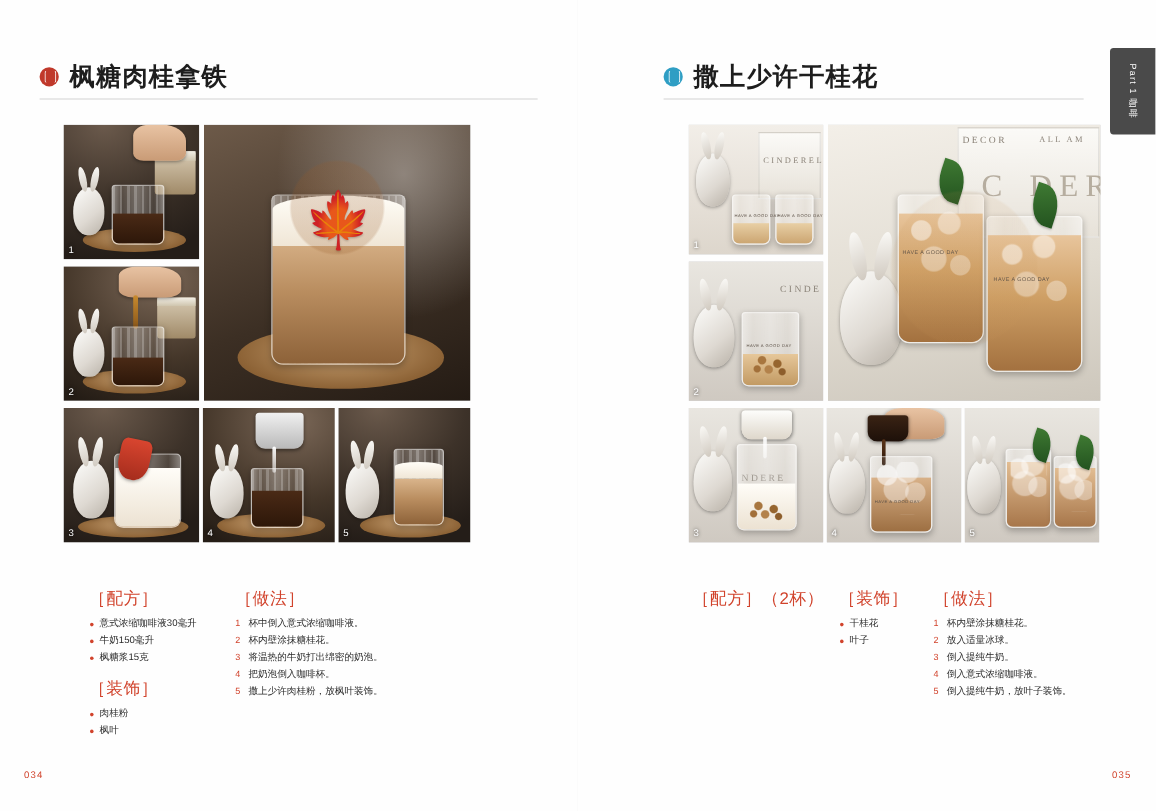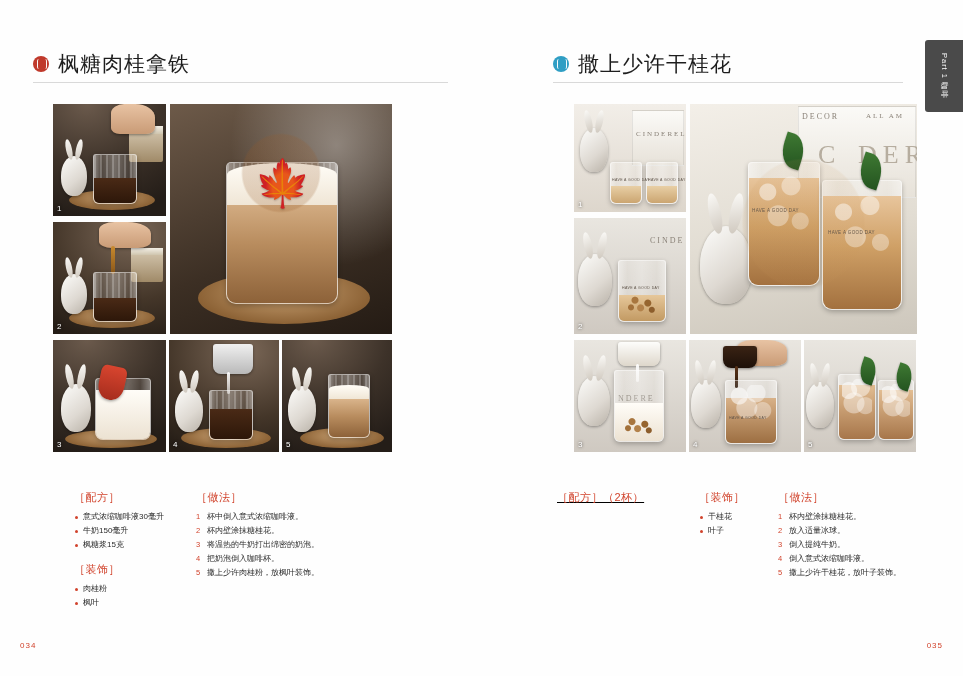--- a/index.html
+++ b/index.html
@@ -47,21 +47,21 @@
     content: "";
     position: absolute;
     left: 4px; top: 3px;
     width: 8px; height: 10px;
     border-left: 1.5px solid rgba(255,255,255,.95);
     border-right: 1.5px solid rgba(255,255,255,.95);
     border-radius: 2px;
   }
   .heading-title {
     font-size: 21px;
-    font-weight: normal;
+    font-weight: bold;
     letter-spacing: 1px;
     color: #1d1d1d;
   }
   .heading-rule {
     position: absolute;
     height: 1px;
     background: #d9d9d9;
   }
 
   
@@ -79,21 +79,21 @@
     font-family: "Liberation Sans", sans-serif;
     z-index: 6;
   }
 
   
   .sc { position: absolute; inset: 0; }
 
   
   .txtcol { position: absolute; }
   .sect-title {
-    font-size: 11px;
+    font-size: 14px;
     color: #d1432c;
     margin-bottom: 5px;
     letter-spacing: .5px;
   }
   .bullet-list { margin: 0; padding: 0; list-style: none; }
   .bullet-list li {
     font-size: 8px;
     color: #2b2b2b;
     line-height: 14px;
     padding-left: 9px;
@@ -520,40 +520,40 @@
         <div class="liquid" style="height:88%; background:linear-gradient(180deg,#e8c59c 0%, #cfa066 45%, #a3713f 100%);"></div>
         <div class="icecubes"></div>
       </div>
       <div class="label-strip" style="left:62px; top:104px; font-size:4.5px;">HAVE A GOOD DAY</div>
       <div class="label-strip" style="left:138px; top:126px; font-size:4.5px;">HAVE A GOOD DAY</div>
       <div class="grnleaf" style="left:92px; top:30px; width:22px; height:34px;"></div>
       <div class="grnleaf" style="left:170px; top:50px; width:22px; height:34px;"></div>
       <div class="sc" style="background: radial-gradient(ellipse at 50% 52%, rgba(200,150,90,.10) 0 60px, transparent 62px);"></div>
     </div>
 
-    <div class="txtcol" style="left:76px; top:490px; width:112px;text-decoration:underline;">
+    <div class="txtcol" style="left:96px; top:490px; width:112px;">
       <div class="sect-title">［配方］（2杯）</div>
     </div>
 
     <div class="txtcol" style="left:218px; top:490px; width:70px;">
       <div class="sect-title">［装饰］</div>
       <ul class="bullet-list">
         <li>干桂花</li>
         <li>叶子</li>
       </ul>
     </div>
 
     <div class="txtcol" style="left:297px; top:490px; width:170px;">
       <div class="sect-title">［做法］</div>
       <ol class="num-list">
         <li>杯内壁涂抹糖桂花。</li>
         <li>放入适量冰球。</li>
         <li>倒入提纯牛奶。</li>
         <li>倒入意式浓缩咖啡液。</li>
-        <li>撒上少许干桂花，放叶子装饰。</li>
+        <li>倒入提纯牛奶，放叶子装饰。</li>
       </ol>
     </div>
 
     <div class="folio right">035</div>
 
     <div class="thumbtab">
       <span>Part 1  咖啡</span>
     </div>
   </div>
 

